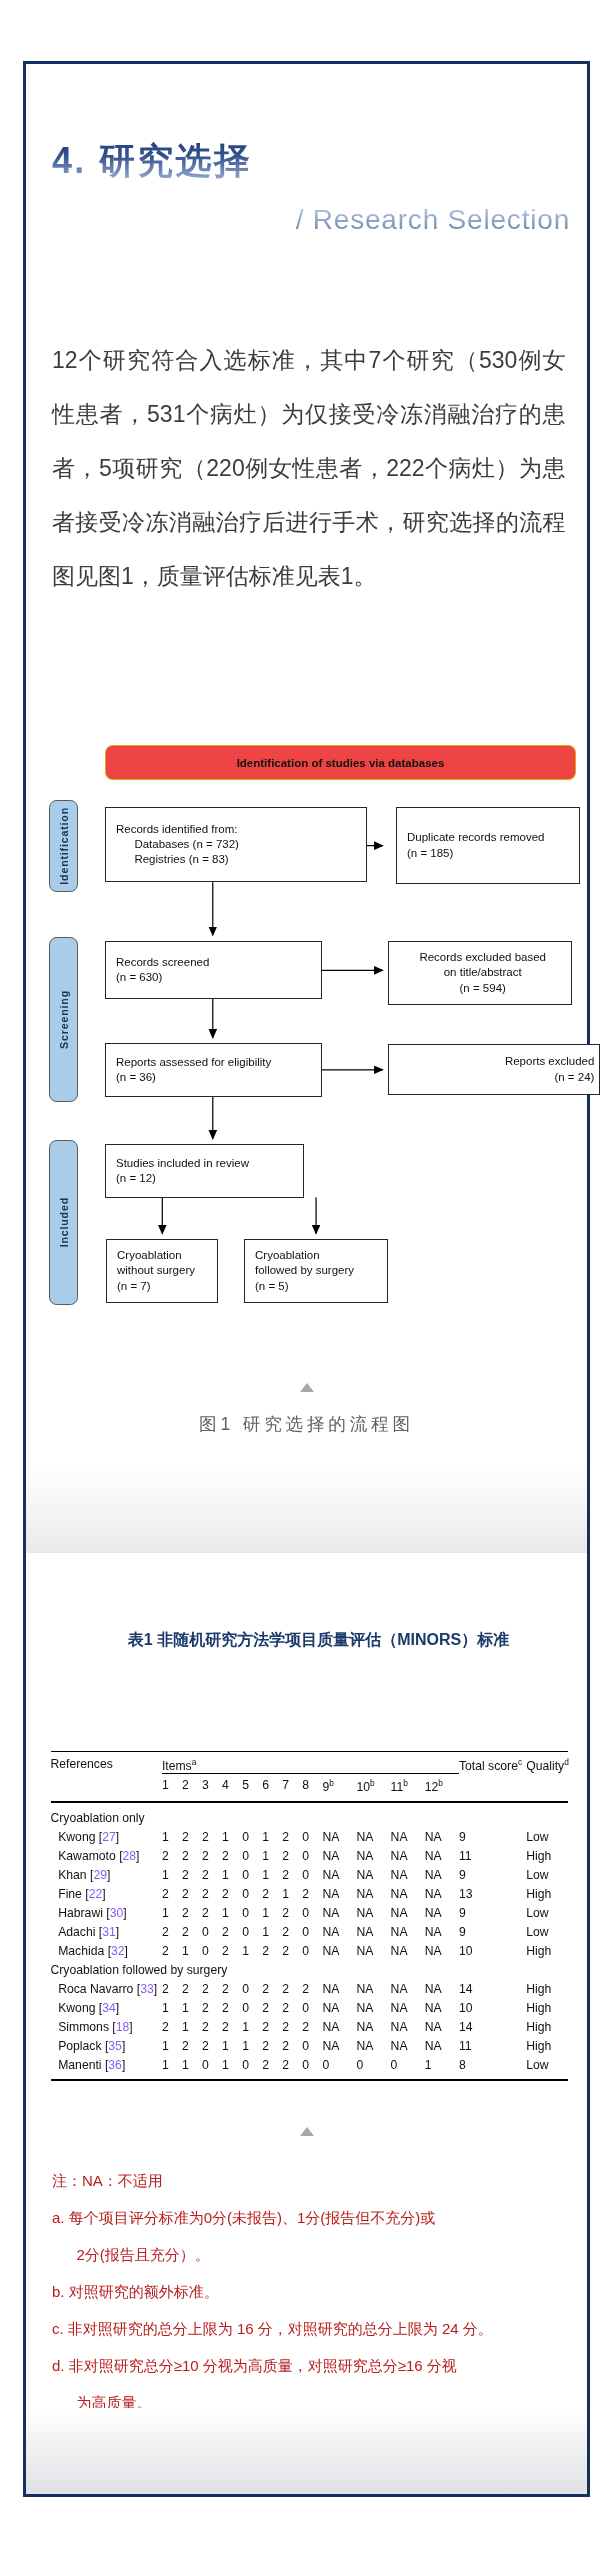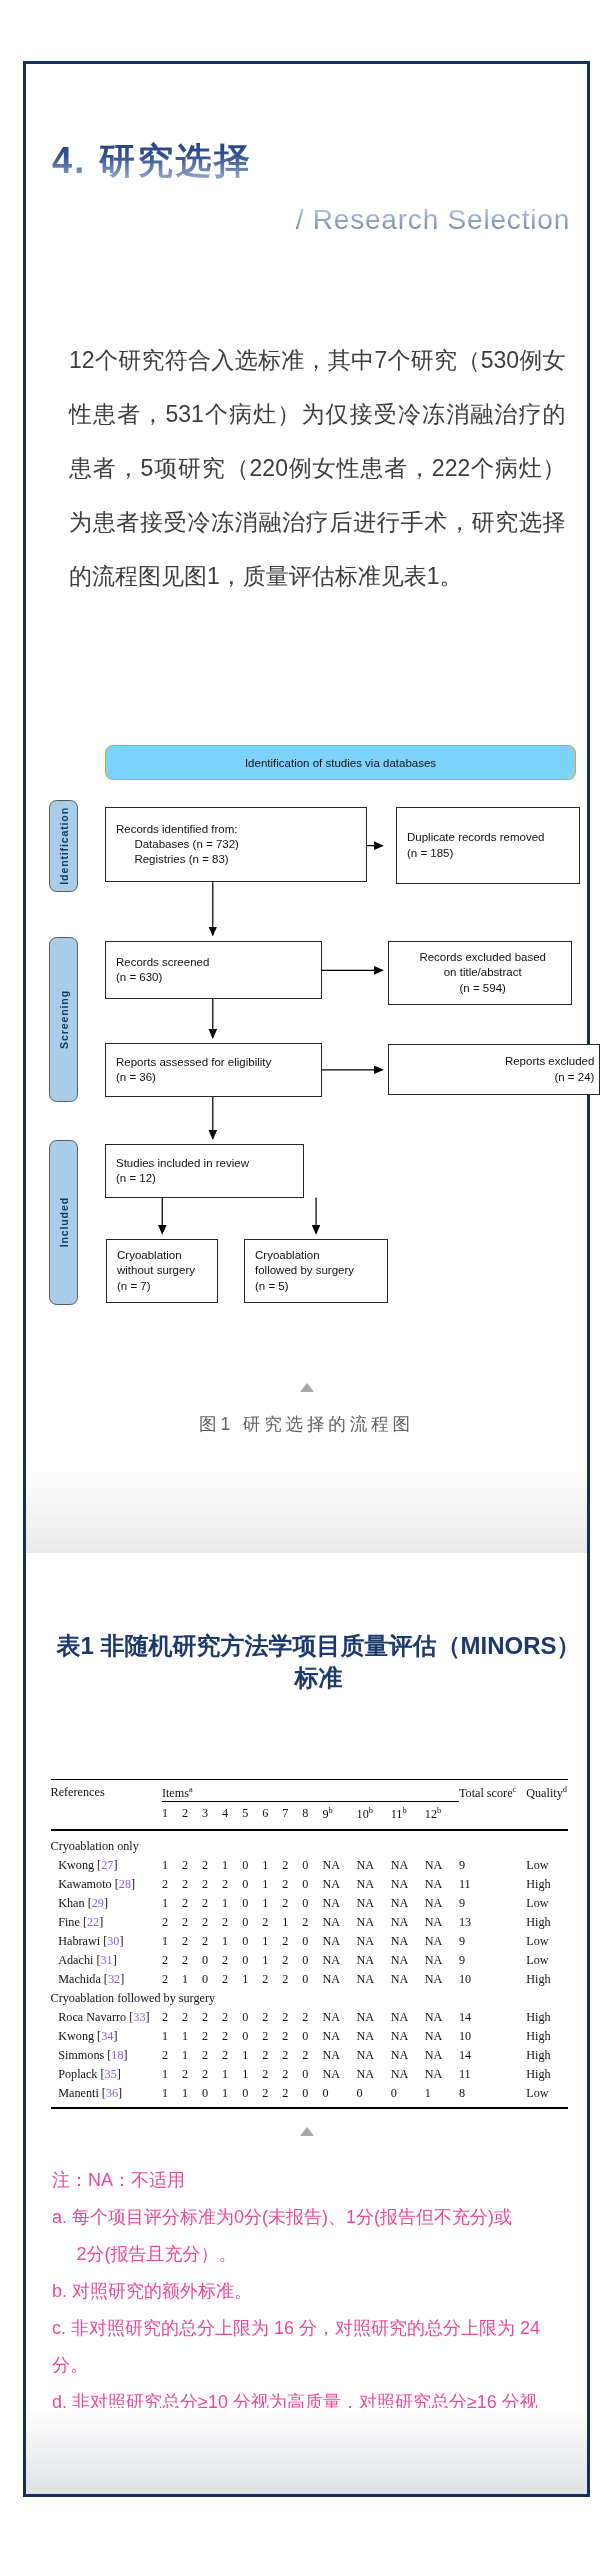--- a/index.html
+++ b/index.html
@@ -28,30 +28,30 @@
     font-size:28px; font-weight:normal; letter-spacing:0.8px;
     background:linear-gradient(180deg,#C3CFE2 0%,#8AA1C4 55%,#5D7CAB 100%);
     -webkit-background-clip:text; background-clip:text;
     -webkit-text-fill-color:transparent;
   }
 
   
   .lead-paragraph {
     position:absolute; top:269px; left:26px; right:21.4px;
     font-size:23px; line-height:54px; color:#3C3C3C;
-    text-align:justify; text-justify:inter-ideograph;margin-left:17px;
+    text-align:justify; text-justify:inter-ideograph;
   }
 
   
   .flowchart { position:absolute; top:673px; left:23px; width:528px; height:635px; font-family:"Liberation Sans",sans-serif; }
   .fc-banner {
     position:absolute; left:56px; top:8.4px; width:471px; height:35px;
-    background:#7dd3fc; border:1.5px solid #E3A800; border-radius:7.7px;
+    background:#ef4444; border:1.5px solid #E3A800; border-radius:7.7px;
     display:flex; align-items:center; justify-content:center;
-    font-size:11.5px; font-weight:normal; color:#101010;
+    font-size:11.5px; font-weight:bold; color:#101010;
   }
   .fc-rail {
     position:absolute; left:0; width:29px;
     background:#A9CCE9; border:1.5px solid #595959; border-radius:7.7px;
     display:flex; align-items:center; justify-content:center;
   }
   .fc-rail span {
     writing-mode:vertical-rl; transform:rotate(180deg);
     font-size:10.7px; font-weight:bold; color:#17365D; letter-spacing:0.8px;
   }
@@ -96,48 +96,48 @@
     background:linear-gradient(180deg,#FFFFFF 0%,#F4F4F4 55%,#E9E9E9 100%);
   }
   .gray-band-2 {
     position:absolute; bottom:0; left:0; width:100%; height:86px;
     background:linear-gradient(180deg,#FFFFFF 0%,#ECEDEF 60%,#E0E1E4 100%);
   }
 
   
   .table-title {
     position:absolute; top:1566px; left:12px; right:0;
-    text-align:center; font-size:24px; font-weight:bold; color:#1B3A6B;padding-left:12px;
+    text-align:center; font-size:16px; font-weight:bold; color:#1B3A6B;padding-left:12px;
   }
   .table-wrap { position:absolute; top:1687px; left:24.5px; }
   table.minors {
     border-collapse:collapse; table-layout:fixed; width:517px;
-    font-family:Liberation Serif, serif;
+    font-family:Liberation Sans, sans-serif;
     font-size:12.2px; color:#111111;
-    border-top:1.5px solid #000; border-bottom:2.3px solid #000;margin-top:28px;
+    border-top:1.5px solid #000; border-bottom:2.3px solid #000;
   }
   table.minors th, table.minors td {
     font-weight:normal; text-align:left; vertical-align:top;
     white-space:nowrap; padding:0;
   }
   table.minors thead th { padding-top:4.6px; }
   th.items-span { border-bottom:1.1px solid #000; padding-bottom:3.1px; }
   tr.subhead th { padding:3.8px 0 6.9px 0; }
   .thick-bottom { border-bottom:2.3px solid #000; }
   table.minors tbody td { line-height:19px; }
   table.minors tbody tr.first-body td { padding-top:5.4px; }
   table.minors tbody tr.last-body td { padding-bottom:4.6px; }
   td.name-cell { padding-left:7.7px !important; }
   .ref-num { color:#8b5cf6; }
   sup { font-size:8.4px; }
 
   
   .notes {
     position:absolute; top:2098px; left:26px; right:20px;
-    font-size:18px; line-height:37px; color:#ec4899;
+    font-size:15px; line-height:37px; color:#b91c1c;
   }
   .note-line.indent { padding-left:24.5px; }
 </style>
 </head>
 <body>
 
 <div class="card">
 
   <div class="section-title">4. 研究选择</div>
   <div class="section-subtitle">/ Research Selection</div>

